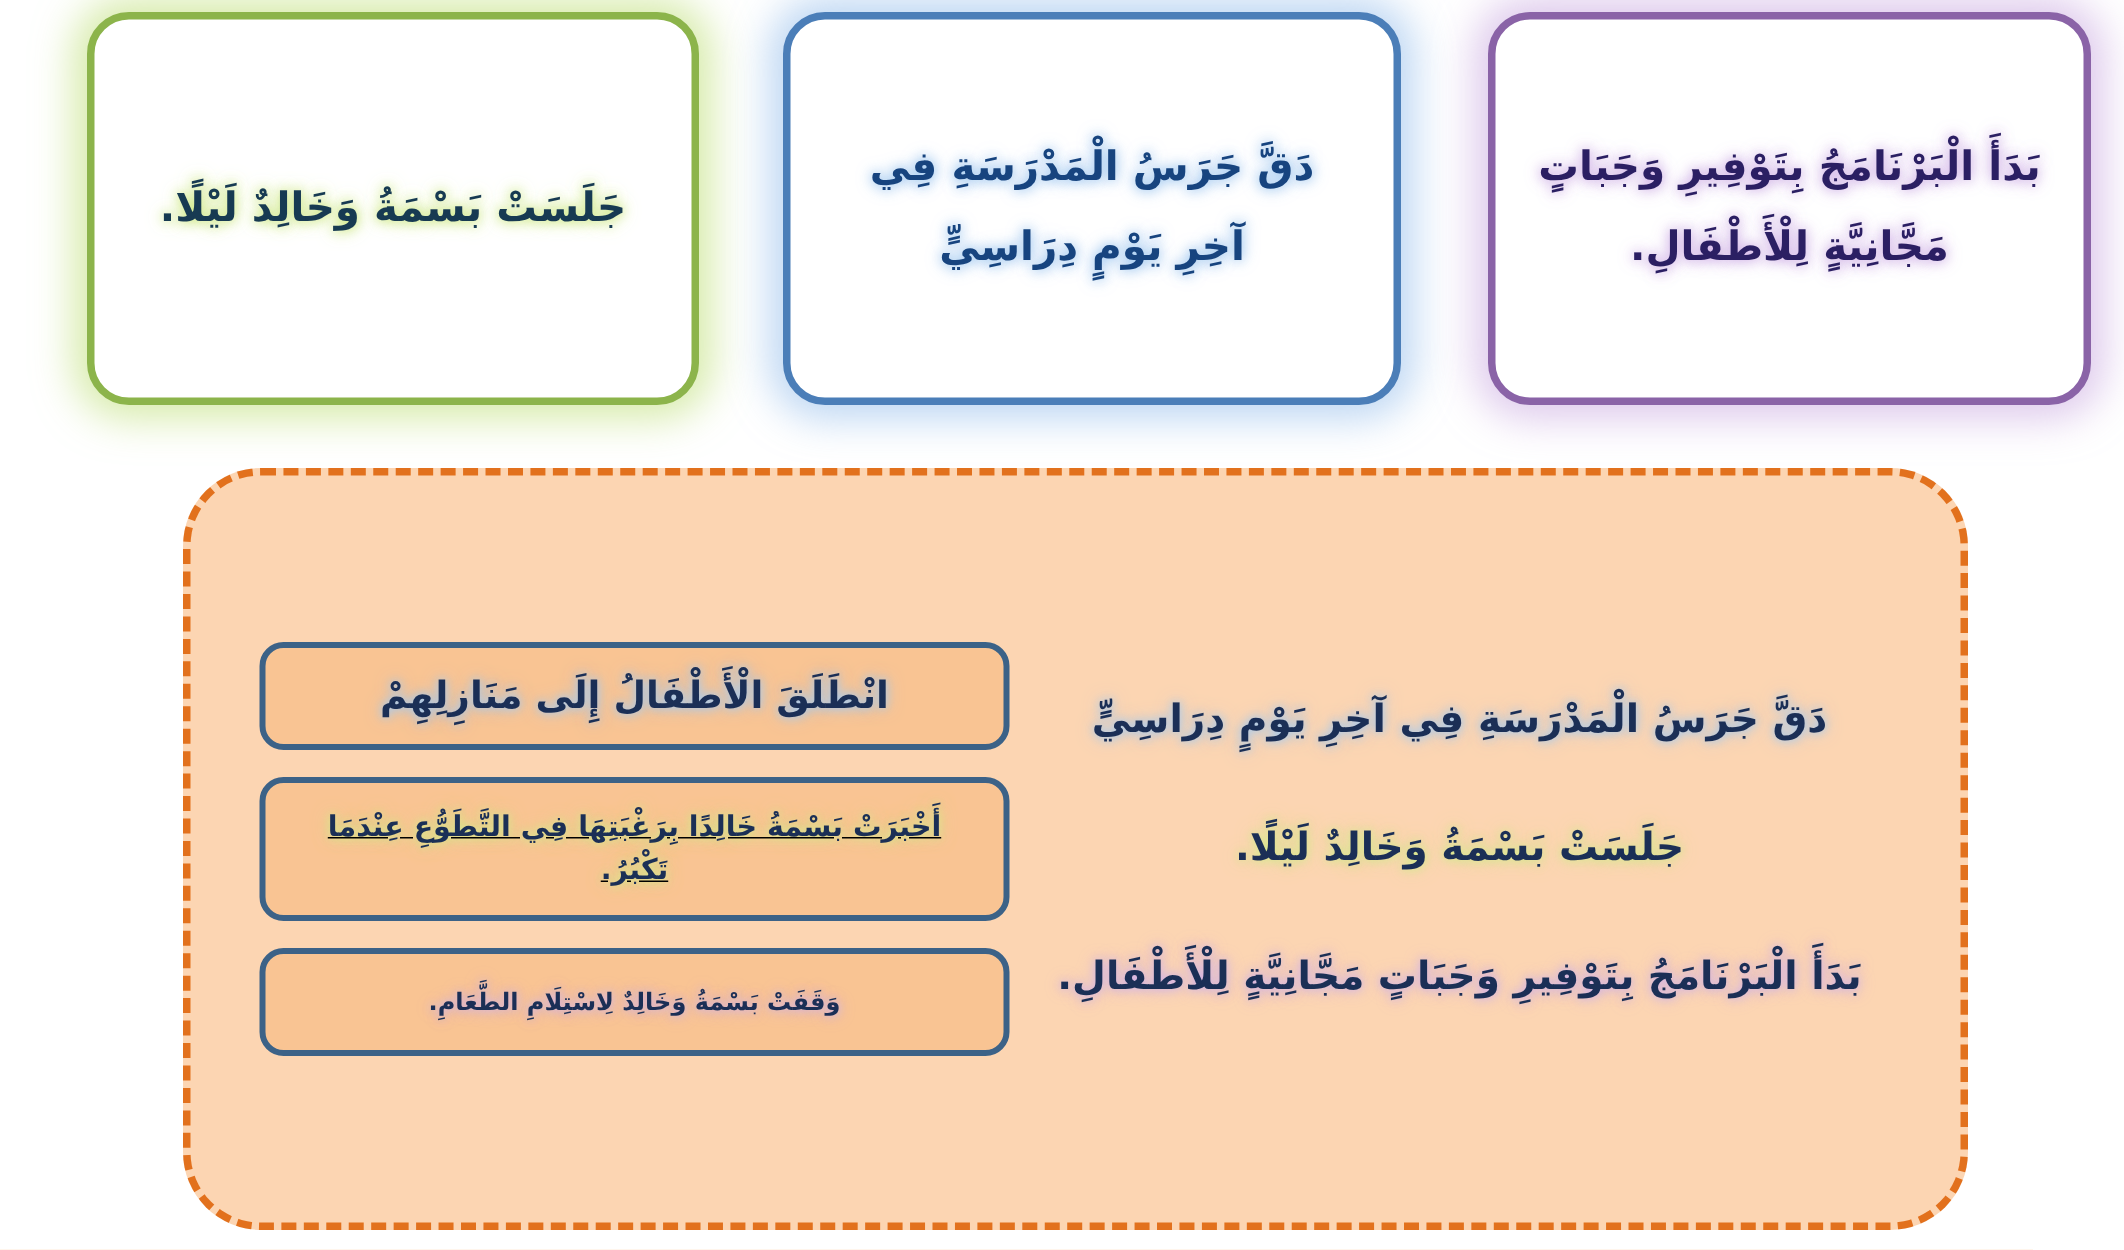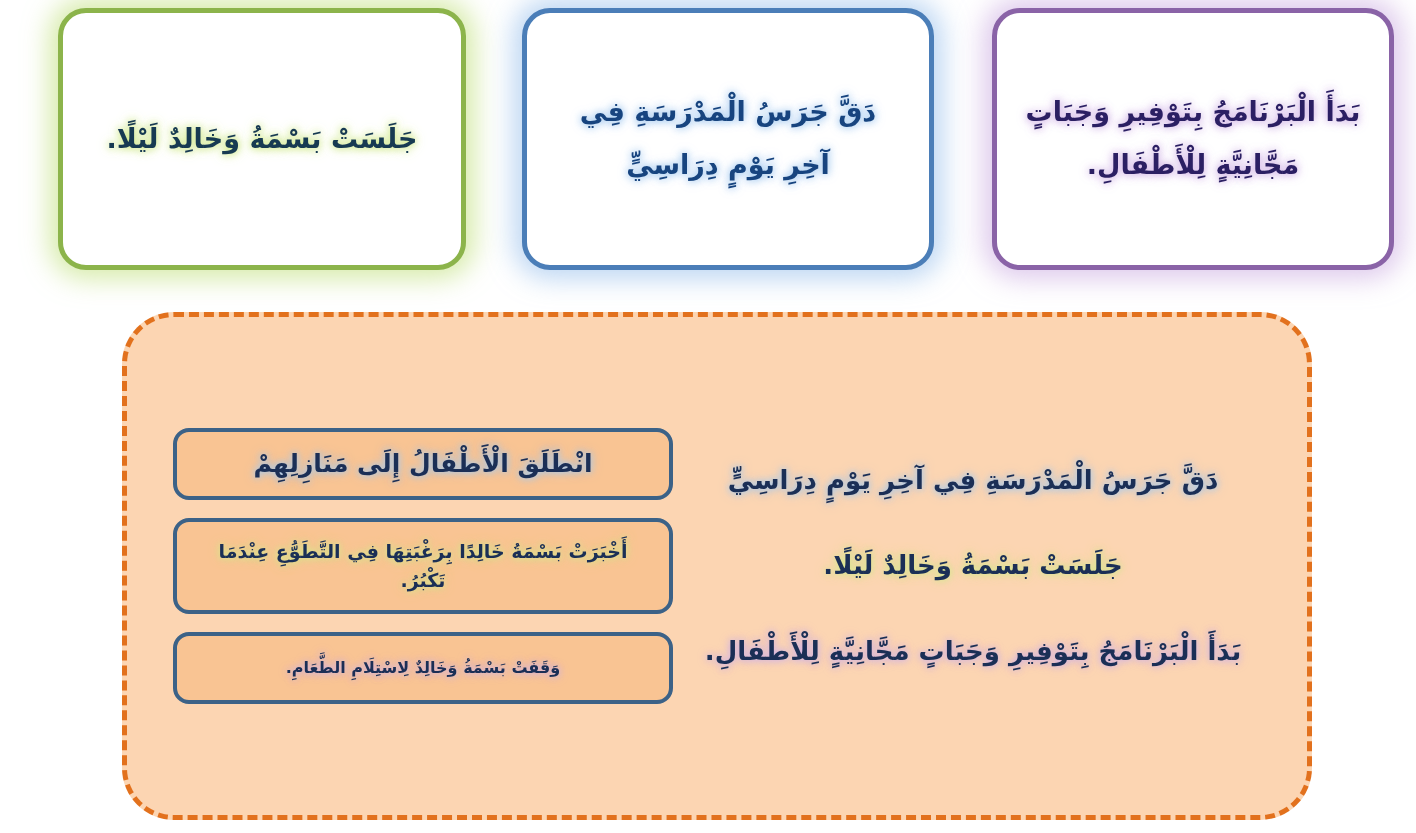--- a/index.html
+++ b/index.html
@@ -133,21 +133,21 @@
   .outcome-box .outcome-text {
     direction: rtl;
     unicode-bidi: isolate;
     text-align: center;
     font-weight: bold;
     color: #1b2f56;
     width: 100%;
   }
   #outcome-1 { height: 72px; }
   #outcome-1 .outcome-text { font-size: 25px; line-height: 1.3; }
-  #outcome-2 { height: 96px; }
+  #outcome-2 { height: 96px; text-decoration: underline; }
   #outcome-2 .outcome-text { font-size: 19px; line-height: 1.55; }
   #outcome-3 { height: 72px; }
   #outcome-3 .outcome-text { font-size: 16px; line-height: 1.4; }
 </style>
 </head>
 <body>
 
 <div class="card" id="card-green">
   <div class="sentence">جَلَسَتْ بَسْمَةُ وَخَالِدٌ لَيْلًا.</div>
 </div>

